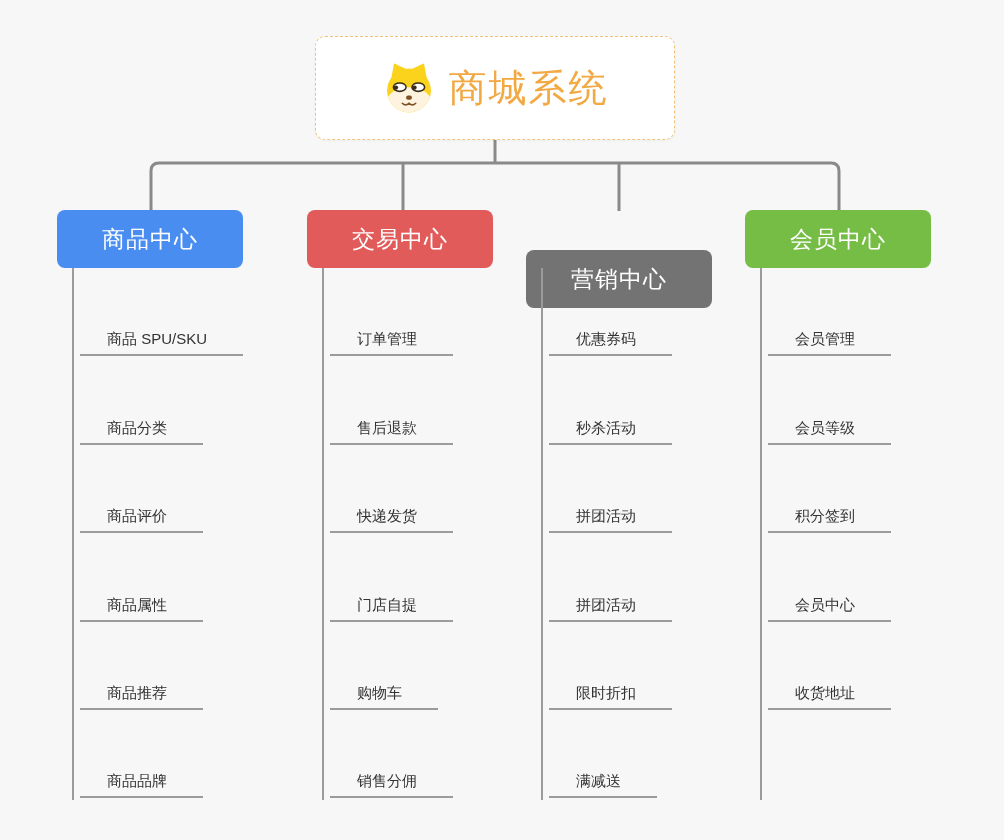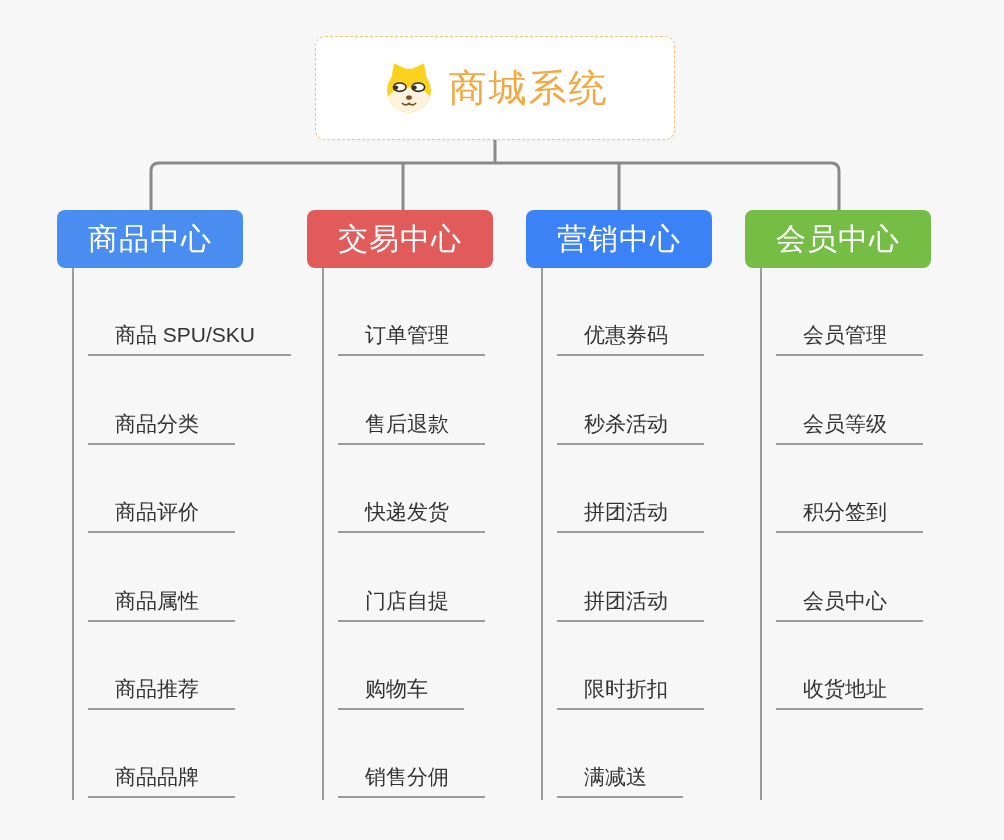--- a/index.html
+++ b/index.html
@@ -30,37 +30,37 @@
     letter-spacing:2px;
     font-weight:500;
   }
   .root-icon{width:54px;height:54px;flex:0 0 auto;}
 
   
   .branch{position:absolute;top:210px;width:186px;height:600px;}
   .branch-header{
     height:58px;border-radius:8px;
     display:flex;align-items:center;justify-content:center;
-    color:#ffffff;font-size:30px;letter-spacing:1px;
+    color:#ffffff;font-size:23px;letter-spacing:1px;
     font-weight:400;
   }
   .trunk{
     position:absolute;left:15px;top:58px;width:2px;height:532px;
     background:var(--line,#9b9b9b);
   }
   ul.items{list-style:none;margin:0;padding:0;position:absolute;left:0;top:58px;}
   li.item{
     box-sizing:border-box;
     height:88.4px;
     display:flex;align-items:flex-end;
     width:fit-content;
-    margin-left:31px;
+    margin-left:23px;
     padding:0 36px 5px 27px;
     border-bottom:2px solid var(--line,#9b9b9b);
-    font-size:21px;color:var(--item-text,#333333);
+    font-size:15px;color:var(--item-text,#333333);
     white-space:nowrap;
   }
 </style>
 </head>
 <body style="background: rgb(247, 247, 247);">
 
 <div class="canvas">
 
   <svg class="connectors" viewBox="0 0 1004 840" xmlns="http://www.w3.org/2000/svg">
     <g fill="none" style="stroke:var(--connector,#8a8a8a)" stroke-width="3">
@@ -115,21 +115,21 @@
         <li class="item">订单管理</li>
         <li class="item">售后退款</li>
         <li class="item">快递发货</li>
         <li class="item">门店自提</li>
         <li class="item">购物车</li>
         <li class="item">销售分佣</li>
       </ul>
   </div>
 
   <div class="branch" style="left:526px">
-    <div class="branch-header" style="background: #3b82f6;">营销中心</div>
+    <div class="branch-header" style="background: #737373; margin-top: 40px;">营销中心</div>
     <div class="trunk"></div>
     <ul class="items">
         <li class="item">优惠券码</li>
         <li class="item">秒杀活动</li>
         <li class="item">拼团活动</li>
         <li class="item">拼团活动</li>
         <li class="item">限时折扣</li>
         <li class="item">满减送</li>
       </ul>
   </div>

